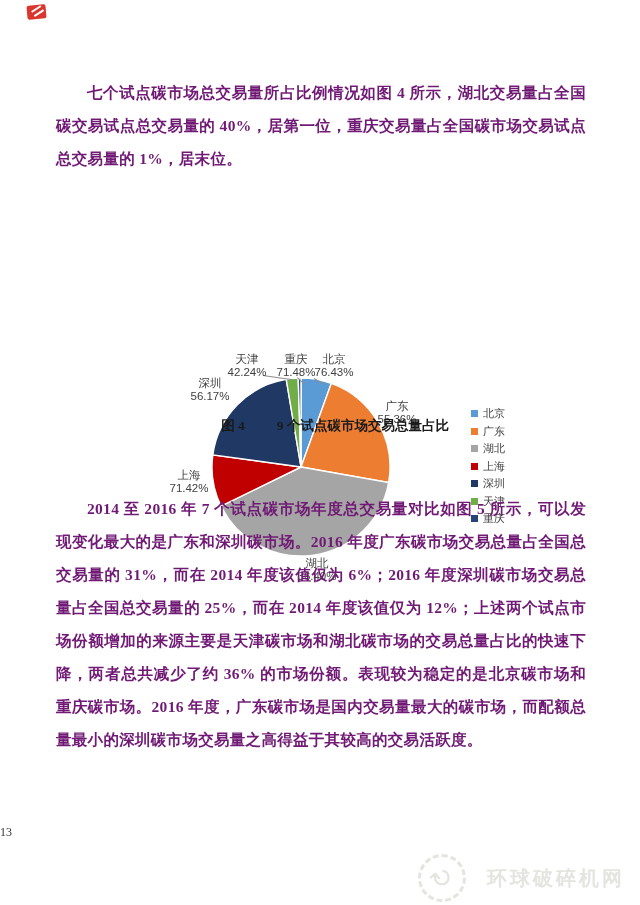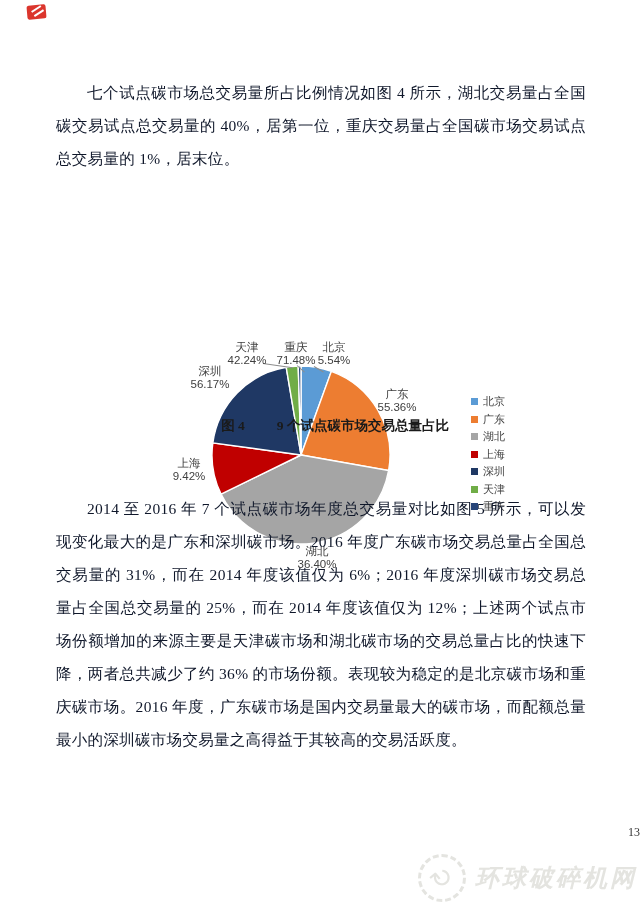--- a/index.html
+++ b/index.html
@@ -13,26 +13,26 @@
     background:#d9251c; border-radius:2px; transform:rotate(-5deg); opacity:.92;
   }
   .corner-mark::after{
     content:""; position:absolute; left:4px; top:3px; width:11px; height:2px;
     background:#ffffff; transform:rotate(-28deg); box-shadow:0 5px 0 #ffffff;
   }
   
   .para{
     position:absolute; left:56px; width:530px; margin:0;
     font-size:15.5px; line-height:33px; text-align:justify; text-indent:2em;
-    color:#0f172a; letter-spacing:.3px;
+    color:#701a75; letter-spacing:.3px;font-weight:bold;
   }
   .p1{top:76px;}
   .p2{top:492px;}
   
-  .figure{position:absolute; left:0; top:160px; width:640px; height:250px;}
+  .figure{position:absolute; left:0; top:172px; width:640px; height:250px;}
   .pie{position:absolute; left:209px; top:203px; width:184px; height:184px;}
   .plabel{
     position:absolute; font-family:"Liberation Sans","DejaVu Sans",sans-serif;
     font-size:11.5px; line-height:13px; color:#404040; text-align:center; width:60px;
   }
   .plabel span{display:block;}
   .pl-tianjin{left:217px; top:181px;}
   .pl-chongqing{left:266px; top:181px;}
   .pl-beijing{left:304px; top:181px;}
   .pl-shenzhen{left:180px; top:205px;}
@@ -51,40 +51,40 @@
   .legend li{display:flex; align-items:center; height:17.5px;}
   .legend .sq{width:7px; height:7px; margin-right:5px; flex:none;}
   
   .caption{
     position:absolute; left:55px; top:417px; width:560px; text-align:center;
     font-size:13.5px; font-weight:bold; color:#1a1a1a;
   }
   .caption .cap-label{margin-right:32px;font-family:Liberation Serif, serif;}
   
   .page-number{
-    position:absolute; left:0; top:825px; width:640px; text-align:right;
+    position:absolute; left:0; top:825px; width:640px; text-align:left;
     font-size:12px; color:#333;
   }
   
   .watermark{
     position:absolute; left:418px; top:850px; width:222px; height:55px;
     color:#e4e4e0; display:flex; align-items:center;
   }
   .wm-gear{
     flex:none; width:42px; height:42px; border:3px dashed #e4e4e0; border-radius:50%;
     display:flex; align-items:center; justify-content:center; margin-right:6px;
   }
   .wm-gear span{
     font-family:"DejaVu Sans",sans-serif; font-size:26px; line-height:1;
     transform:rotate(-40deg); color:#e4e4e0;
   }
   .wm-text{flex:1; text-align:center;}
   .wm-name{
     font-family:"Liberation Sans","DejaVu Sans",sans-serif; font-weight:bold;
-    font-size:24px; letter-spacing:3px; line-height:26px; white-space:nowrap;font-style:italic;
+    font-size:20px; letter-spacing:3px; line-height:26px; white-space:nowrap;
   }
   .wm-url{
     font-family:"Liberation Sans","DejaVu Sans",sans-serif; font-weight:bold;
     font-size:12.5px; letter-spacing:2px; line-height:15px; white-space:nowrap;
   }
 </style>
 </head>
 <body>
 
 <div class="page">
@@ -112,33 +112,33 @@
     <div class="plabel pl-tianjin">
       <span>天津</span>
       <span>42.24%</span>
     </div>
     <div class="plabel pl-chongqing">
       <span>重庆</span>
       <span>71.48%</span>
     </div>
     <div class="plabel pl-beijing">
       <span>北京</span>
-      <span>5.54%</span>
+      <span>76.43%</span>
     </div>
     <div class="plabel pl-shenzhen">
       <span>深圳</span>
       <span>56.17%</span>
     </div>
     <div class="plabel pl-guangdong">
       <span>广东</span>
       <span>55.36%</span>
     </div>
     <div class="plabel pl-shanghai">
       <span>上海</span>
-      <span>9.42%</span>
+      <span>71.42%</span>
     </div>
     <div class="plabel pl-hubei">
       <span>湖北</span>
       <span>36.40%</span>
     </div>
 
     <ul class="legend">
       <li>
         <span class="sq" style="background-color: rgb(91, 155, 213);"></span>
         <span>北京</span>

